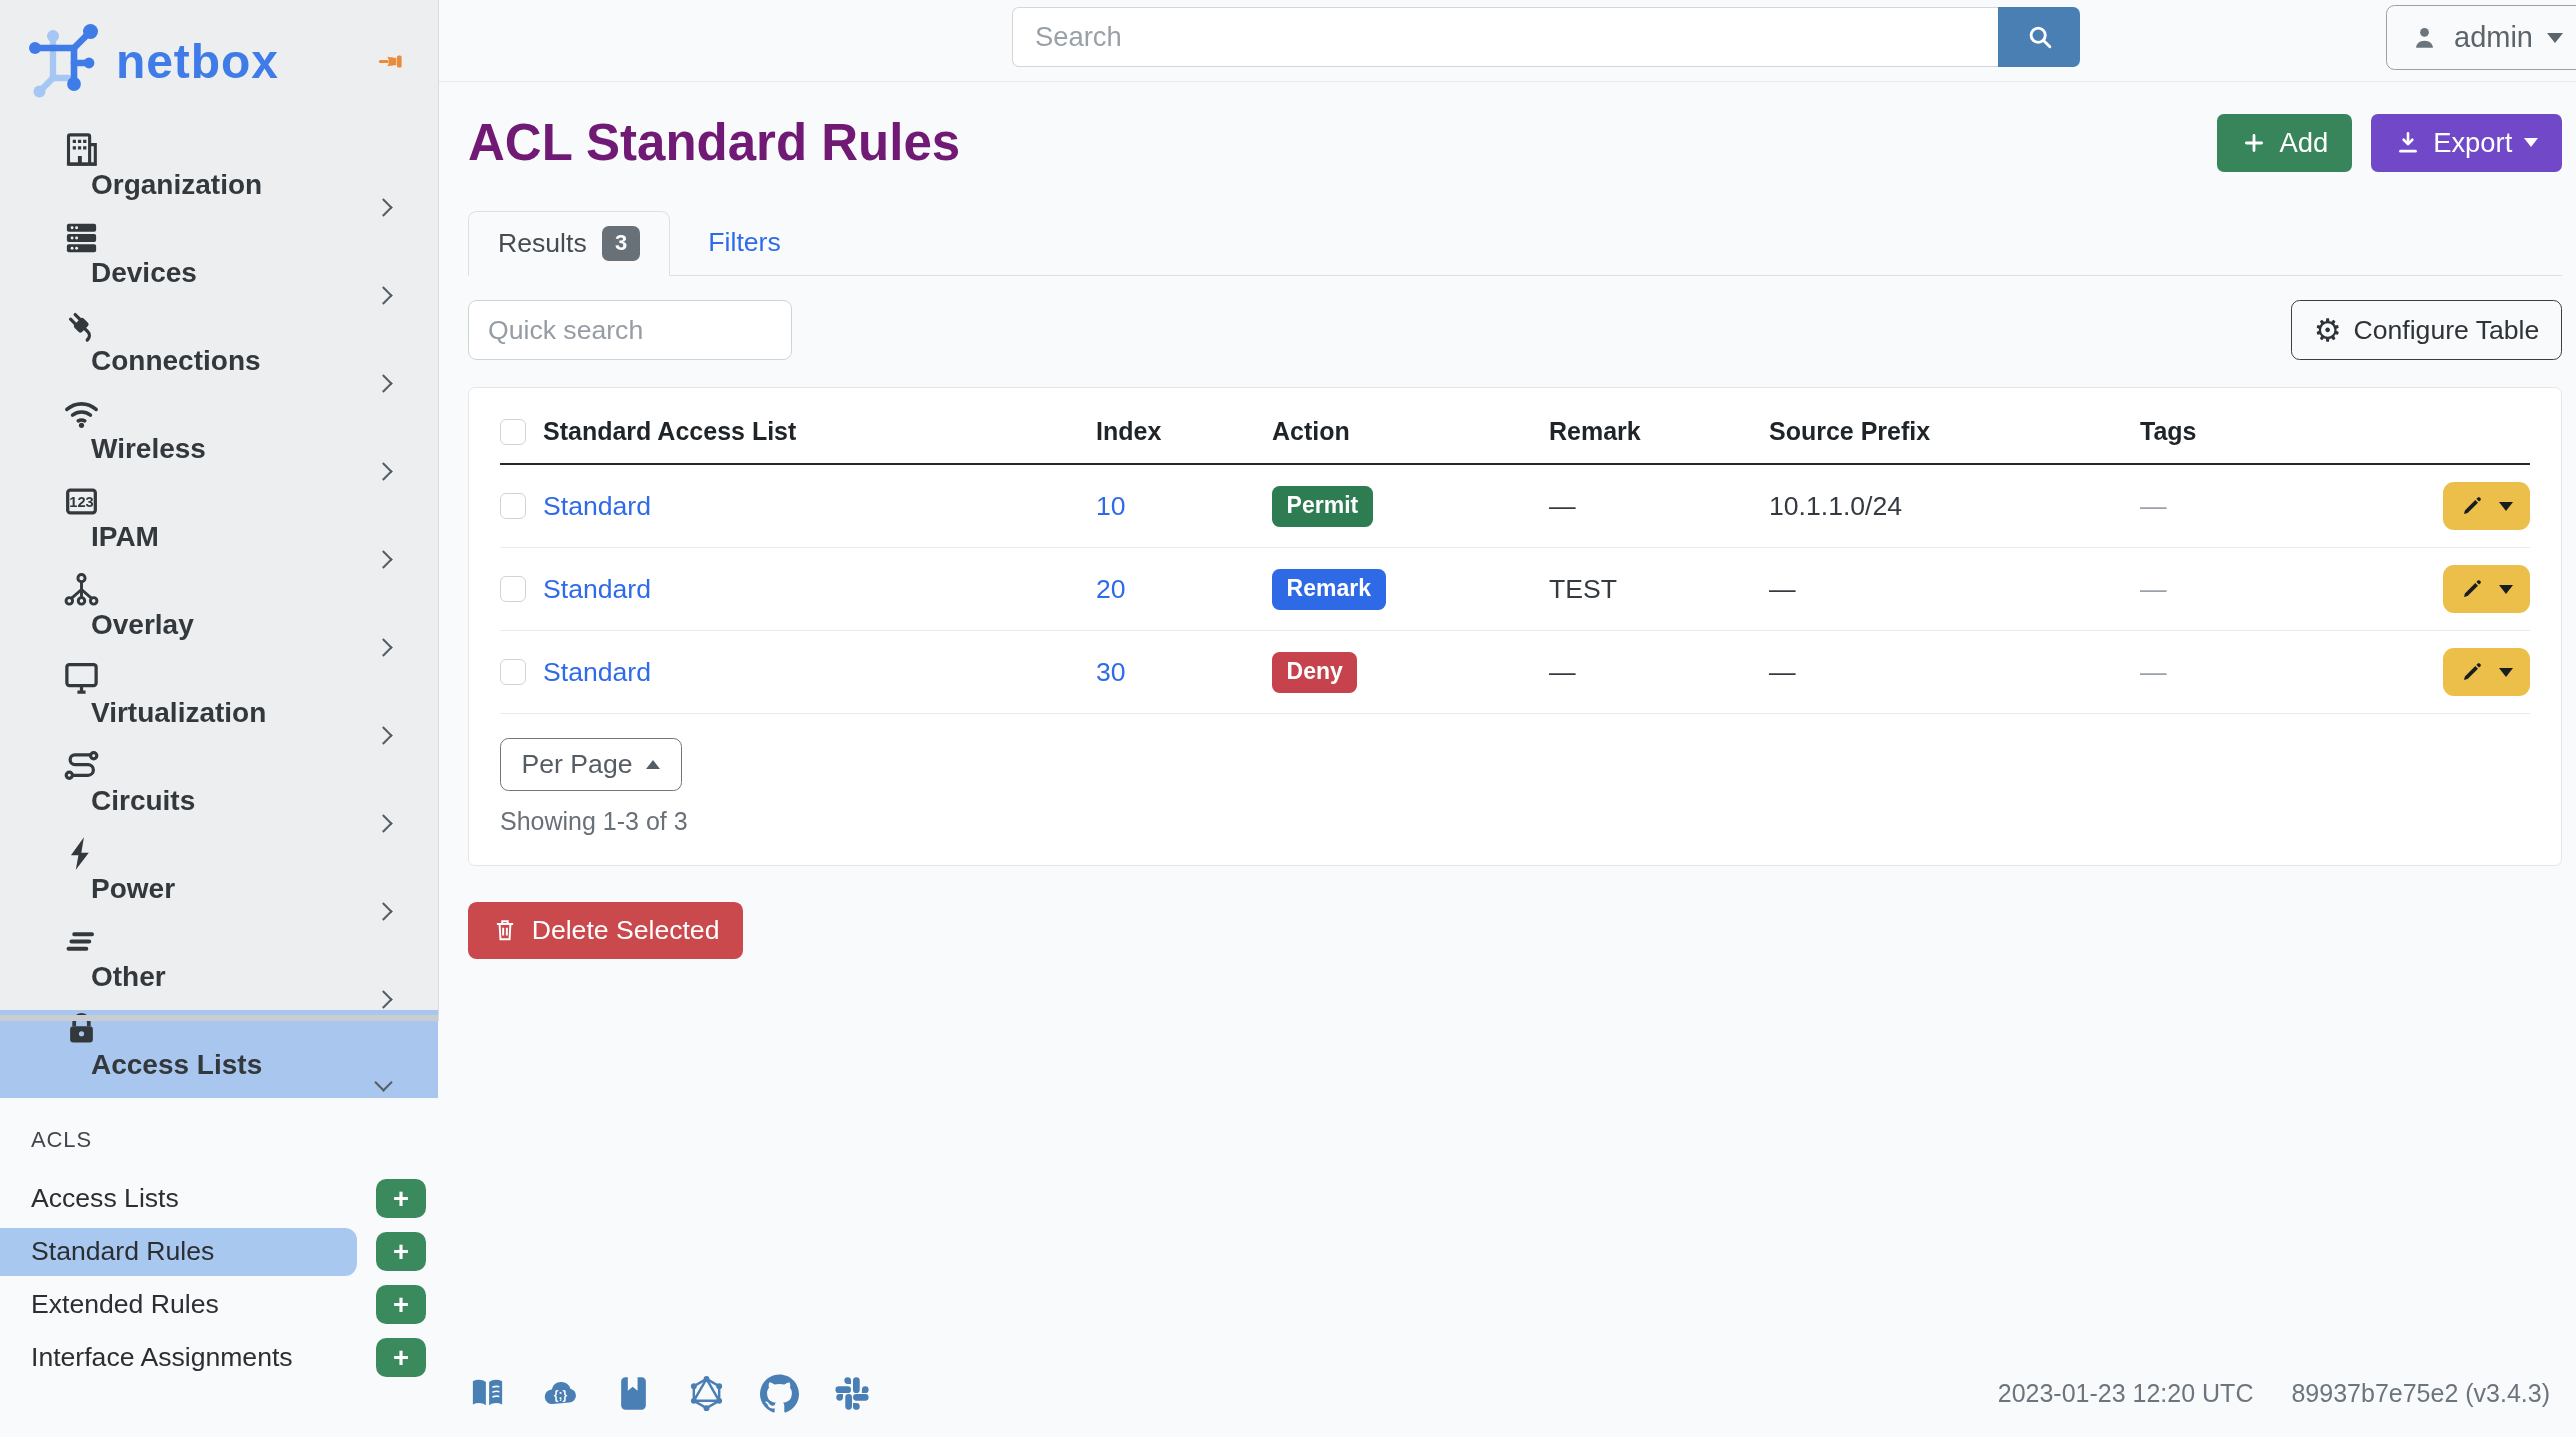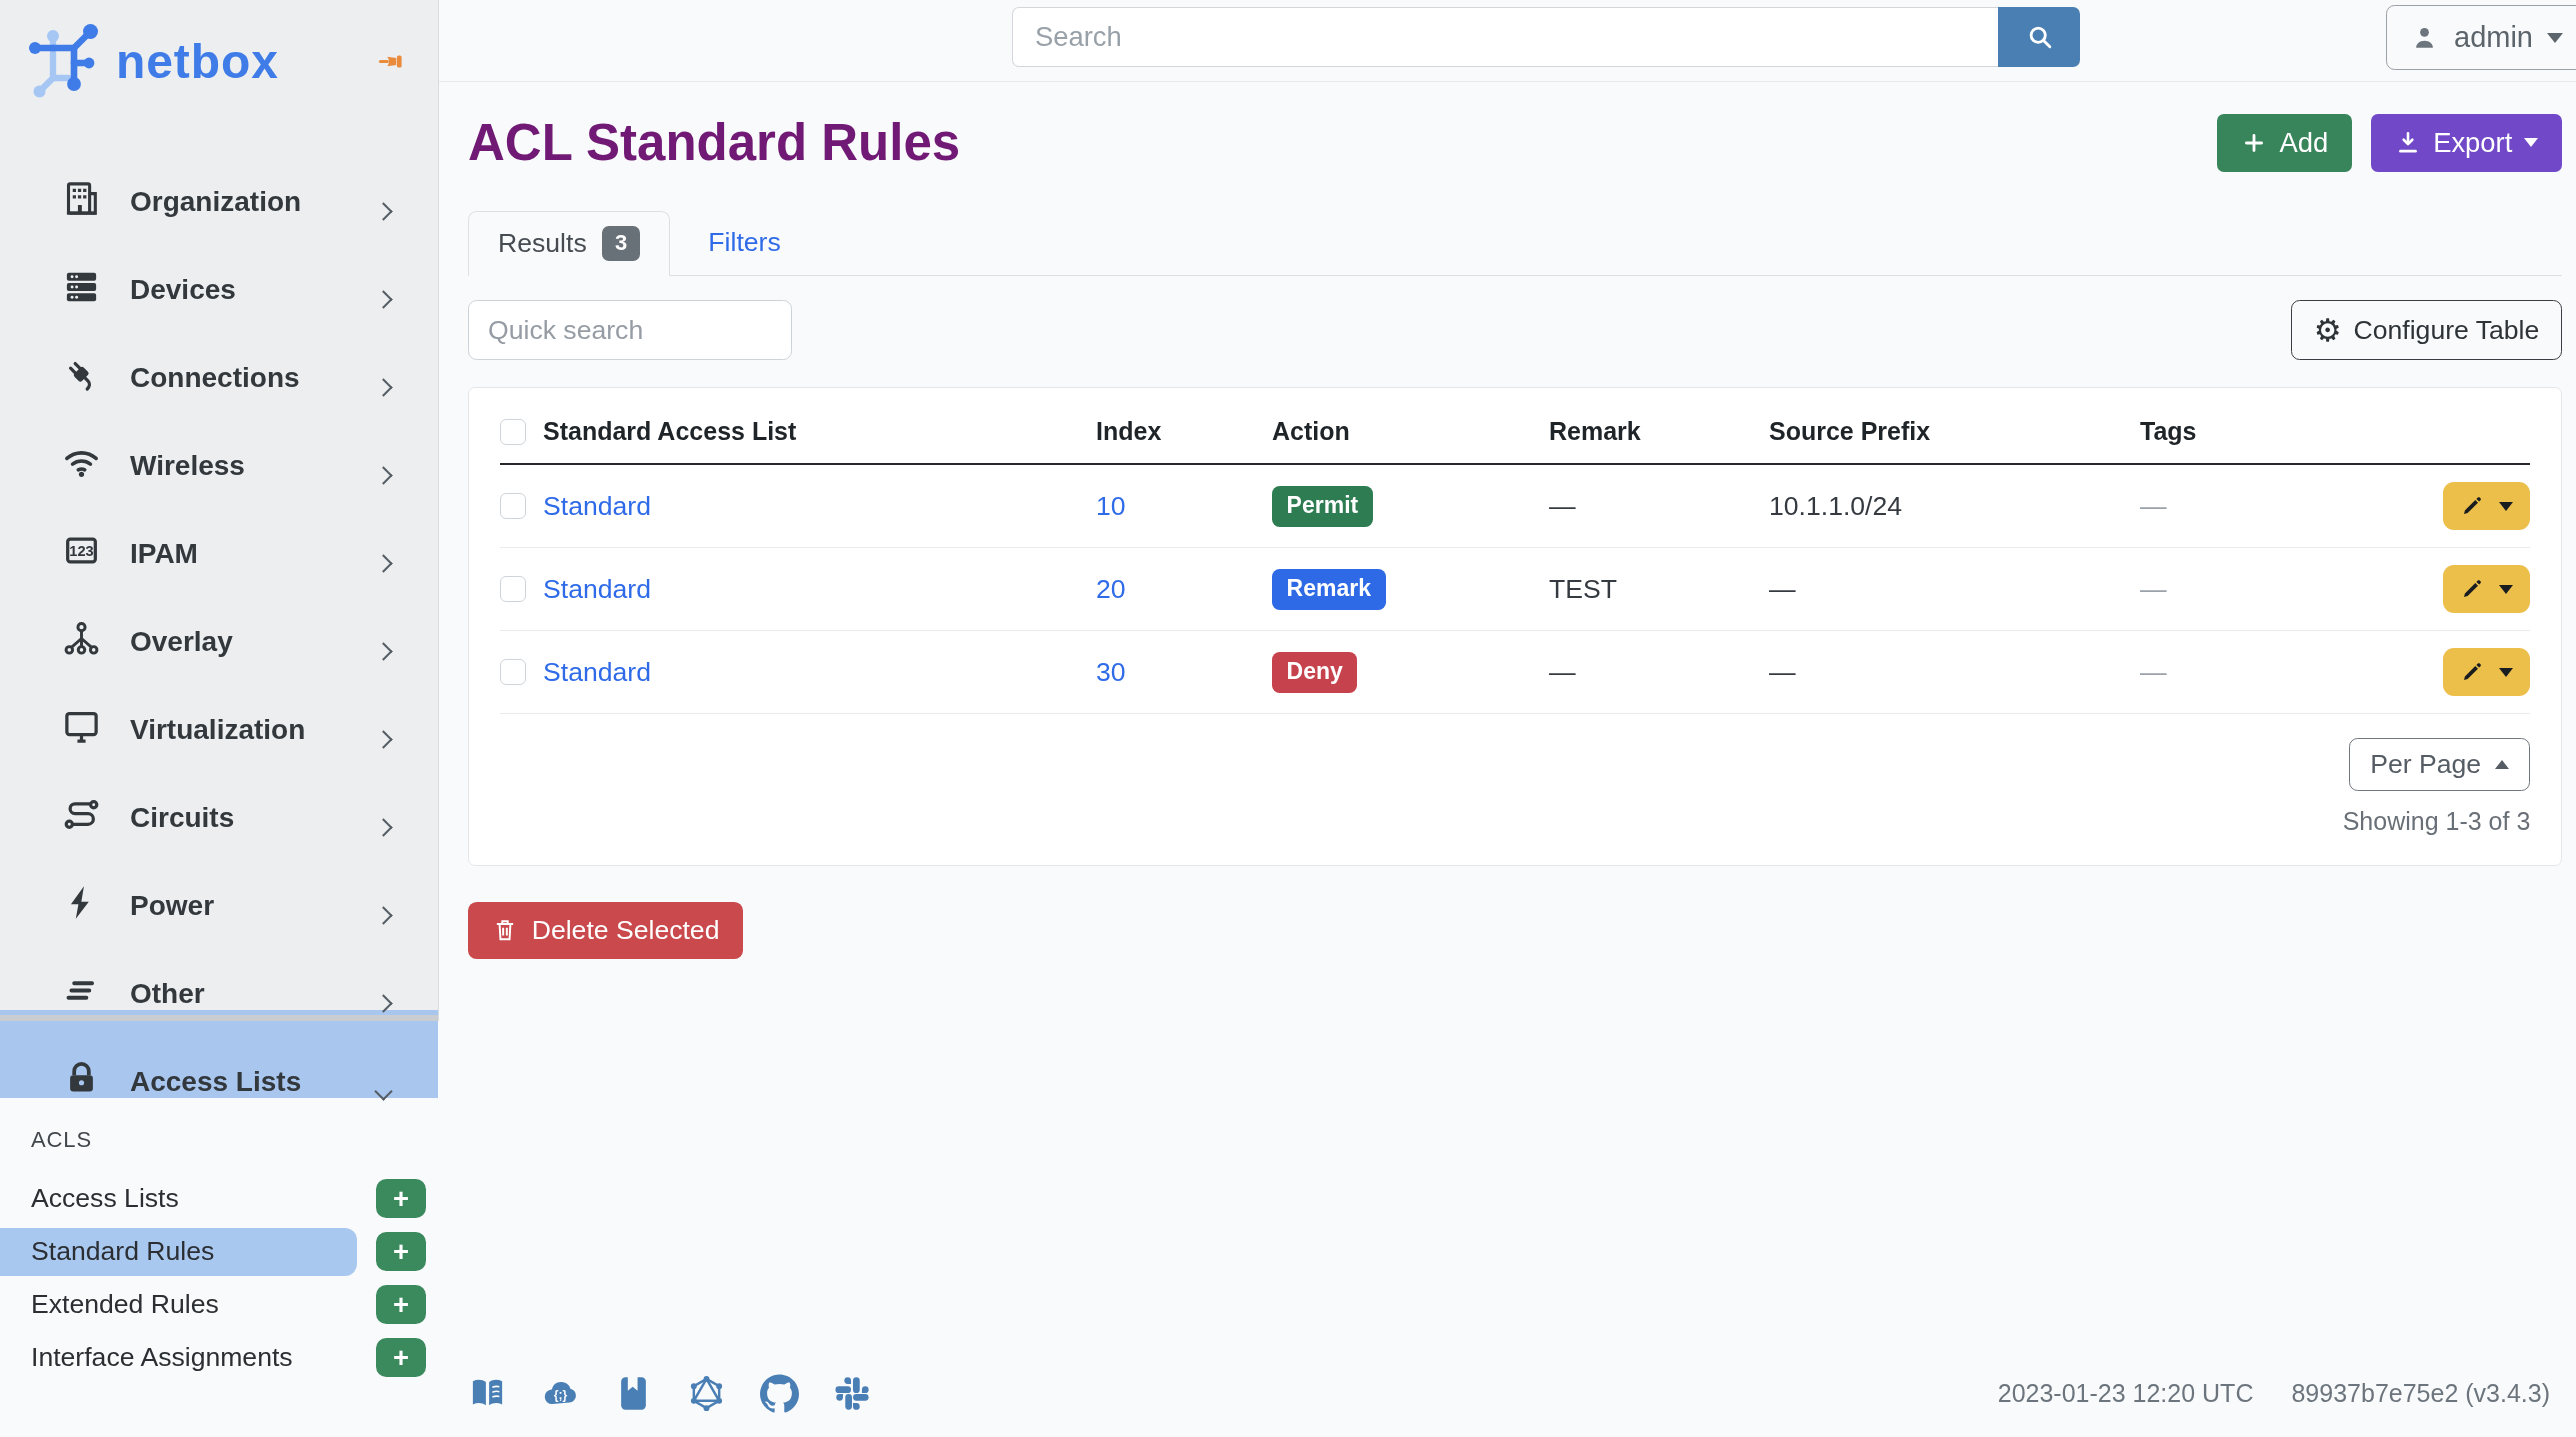--- a/index.html
+++ b/index.html
@@ -7,21 +7,21 @@
   body { font-family:"Liberation Sans","DejaVu Sans",sans-serif; background:#f9fafb; color:#343a40; display:flex; }
 
   
   .sidebar { position:relative; width:439px; height:1021px; background:#eceef0; border-right:0.9px solid #d9dcdf; flex:0 0 auto; }
   .logo-row { display:flex; align-items:center; padding:17px 26px 0 29px; height:106px; }
   .logo-mark { width:75px; height:75px; }
   .wordmark { font-size:48px; font-weight:700; color:#3f7ce8; letter-spacing:0.9px; margin-left:12px; }
   .pin-btn { margin-left:auto; width:38px; height:38px; display:flex; align-items:center; justify-content:center; cursor:pointer; }
 
   .nav { margin-top:24px; }
-  .nav-item { display:flex; align-items:flex-end; height:88px; padding:0 48px 0 62px; cursor:pointer; }
+  .nav-item { display:flex; align-items:flex-start; height:88px; padding:0 48px 0 62px; cursor:pointer;flex-direction:column; }
   .nav-item .nicon { width:39px; height:39px; flex:0 0 auto; color:#33383d; }
   .nav-item .nlabel { margin-left:29px; font-size:28px; font-weight:600; color:#33383d; }
   .nav-item .chev { margin-left:auto; }
   .nav-item.active { background:#a9c6ee; }
   .chev { display:inline-block; width:13px; height:13px; border-right:2.6px solid #565d64; border-bottom:2.6px solid #565d64; transform:rotate(-45deg); }
   .chev.down { transform:rotate(45deg); margin-top:-5.1px; }
 
   .subnav { margin-top:29px; }
   .subnav-title { padding-left:31px; font-size:22px; font-weight:400; letter-spacing:0.9px; color:#41474d; margin-bottom:19px; }
   .subnav-row { position:relative; display:flex; align-items:center; height:53px; }
@@ -73,21 +73,21 @@
   .muted { color:#9aa1a8; }
   input[type="checkbox"] { appearance:none; width:26px; height:26px; border:1.7px solid #cfd4d9; border-radius:6px; background:#fff; cursor:pointer; display:block; }
   .badge { display:inline-block; color:#fff; font-size:23px; font-weight:700; padding:6px 14.6px 7.7px; border-radius:7.7px; }
   .badge-green { background:#2e7d52; }
   .badge-blue { background:#2e6ae5; }
   .badge-red { background:#c6424c; }
   .cell-actions { display:flex; justify-content:flex-end; }
   .edit-btn { display:inline-flex; align-items:center; gap:15.4px; height:48px; padding:0 17px; background:#ecbe4a; border:none; border-radius:11px; cursor:pointer; }
   .edit-btn .caret-down { border-left-width:7.7px; border-right-width:7.7px; border-top-width:9.4px; color:#1a1d20; }
 
-  .pager-area { display:flex; flex-direction:column; align-items:flex-end; margin-top:24px; }
+  .pager-area { display:flex; flex-direction:column; align-items:flex-start; margin-top:24px; }
   .per-page-btn { display:inline-flex; align-items:center; gap:13.7px; height:53px; padding:0 20.6px; background:transparent; border:1.7px solid #6f767e; border-radius:8.6px; font-size:26.6px; color:#555c64; cursor:pointer; font-family:inherit; }
   .per-page-btn .caret-up { color:#555c64; border-left-width:7.7px; border-right-width:7.7px; border-bottom-width:9.4px; }
   .showing-text { margin-top:15.4px; font-size:25px; color:#6a7077; }
 
   .btn-delete { margin-top:36px; display:inline-flex; align-items:center; gap:13.7px; height:57px; padding:0 24px; background:#c9494c; border:none; border-radius:8.6px; font-size:26.6px; color:#fff; cursor:pointer; font-family:inherit; }
 
   .footer { position:absolute; left:0; right:0; bottom:0; height:79px; display:flex; align-items:center; padding:0 26px 8.6px 29px; }
   .footer-icons { display:flex; align-items:center; gap:34px; }
   .footer-icons .ficon { width:39px; height:39px; color:#4a7fb5; cursor:pointer; }
   .footer-meta { margin-left:auto; display:flex; gap:38px; font-size:25px; color:#6c757d; }

